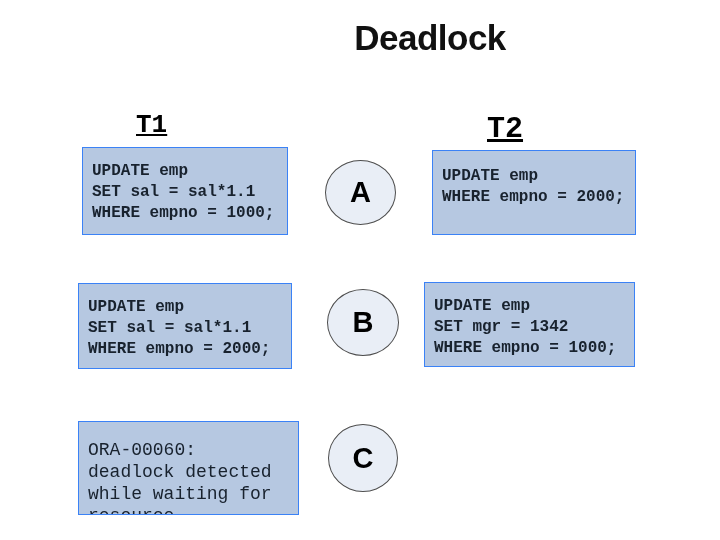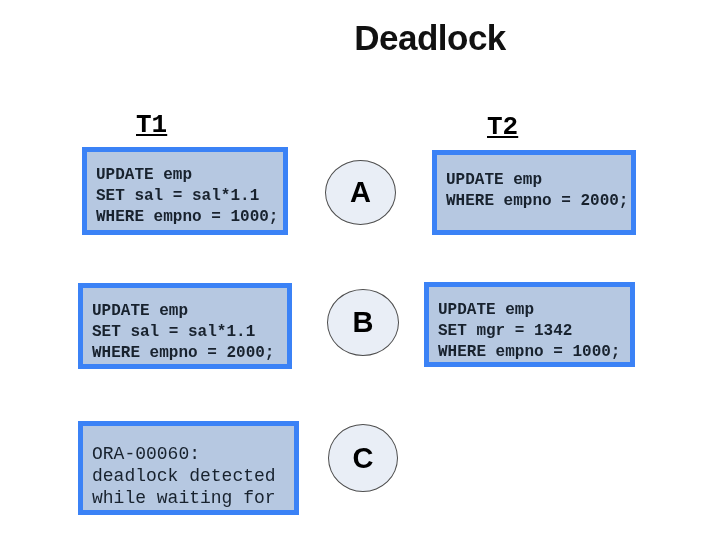--- a/index.html
+++ b/index.html
@@ -29,27 +29,27 @@
   }
   .col-label {
     position: absolute;
     font-family: "Liberation Mono", "DejaVu Sans Mono", monospace;
     font-weight: 700;
     color: #000000;
     text-decoration: underline;
   }
   .label-t1   { left: 136px; top: 110px; font-size: 26px; }
   .label-time { left: 311px; top:  96px; font-size: 27px; }
-  .label-t2   { left: 487px; top: 112px; font-size: 26px; }
+  .label-t2   { left: 487px; top: 112px; font-size: 30px; }
 
   .code-box {
     position: absolute;
     box-sizing: border-box;
     background: #b6c8e1;
-    border: 5px solid #3b82f6;
+    border: 1px solid #3b82f6;
     font-family: "Liberation Mono", "DejaVu Sans Mono", monospace;
     font-weight: 700;
     font-size: 16px;
     line-height: 21px;
     color: #18222e;
     white-space: pre;
     padding: 13px 4px 0 9px;
     overflow: hidden;
   }
   .box-t1-a { left:  82px; top: 147px; width: 206px; height: 88px; }

